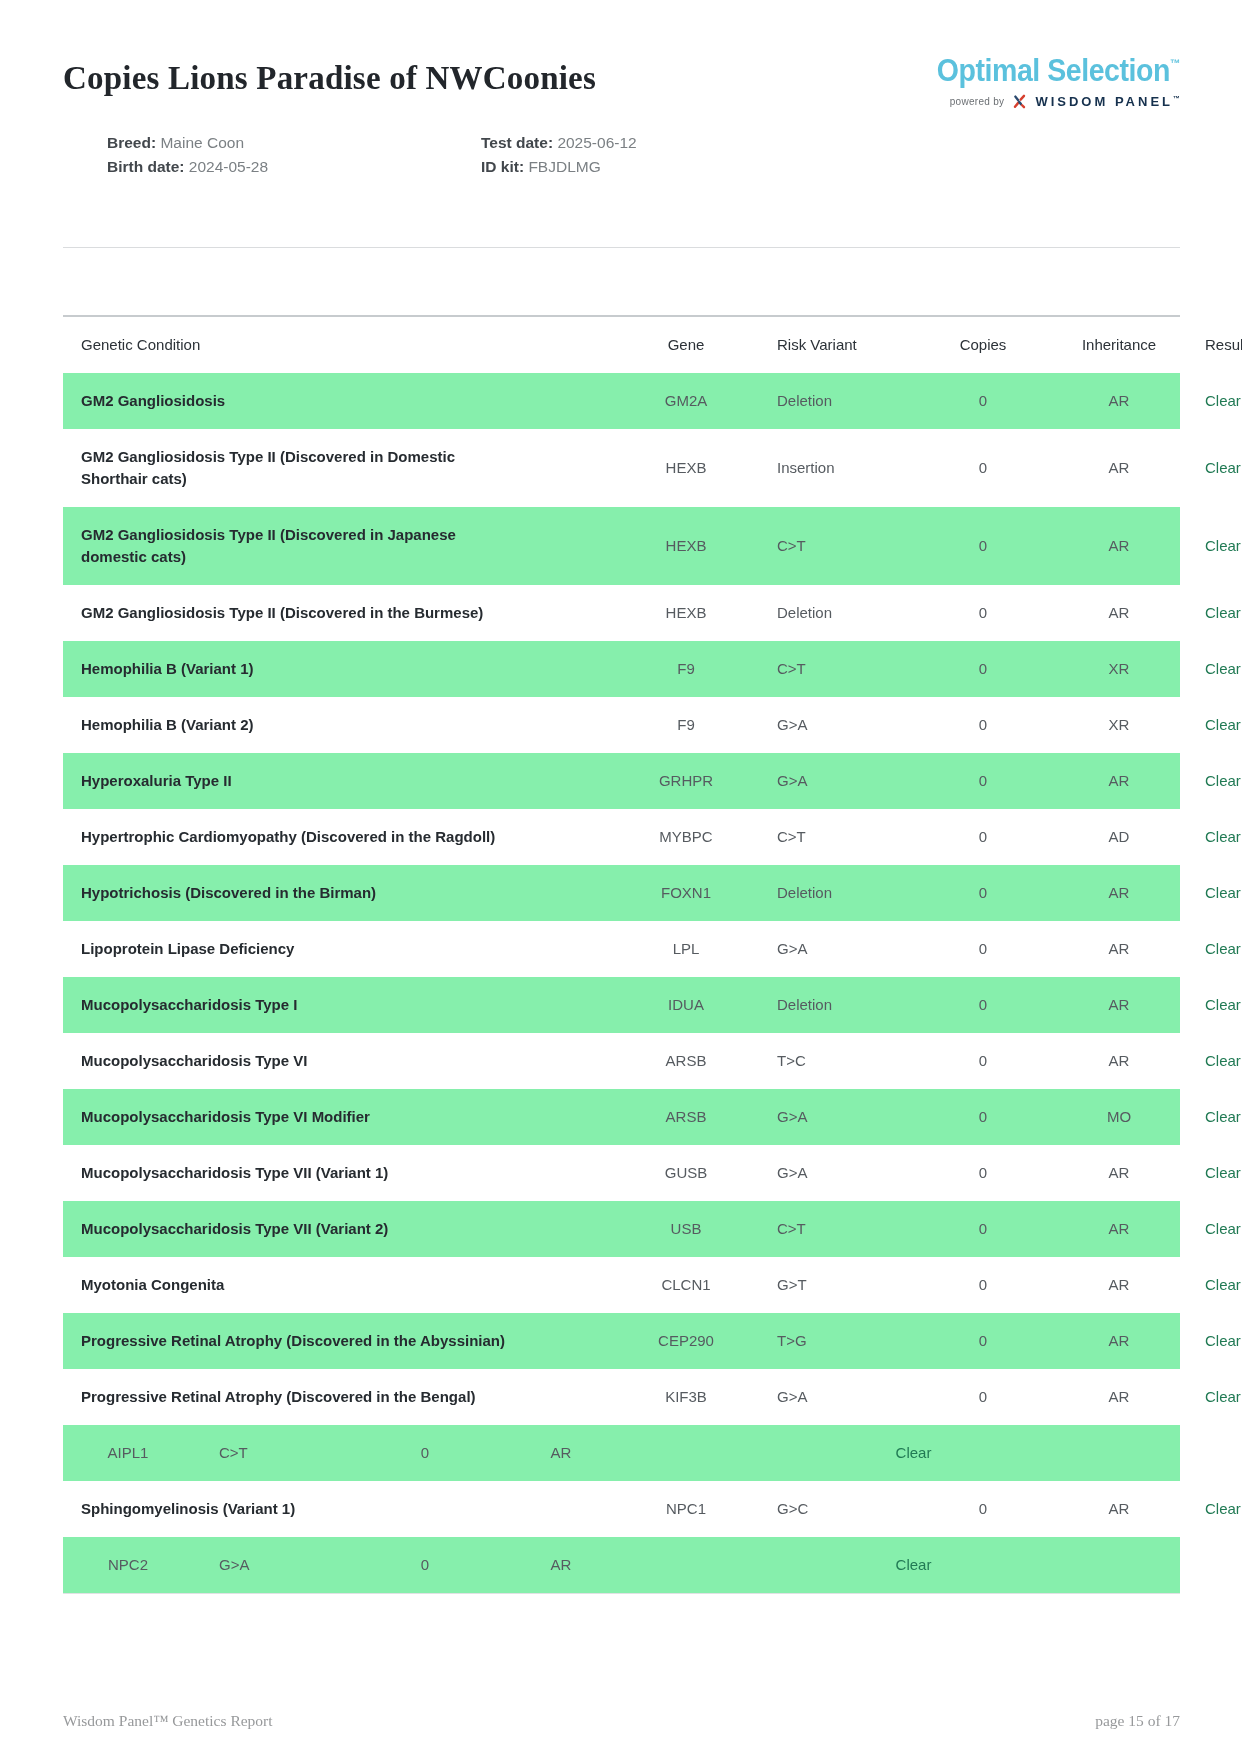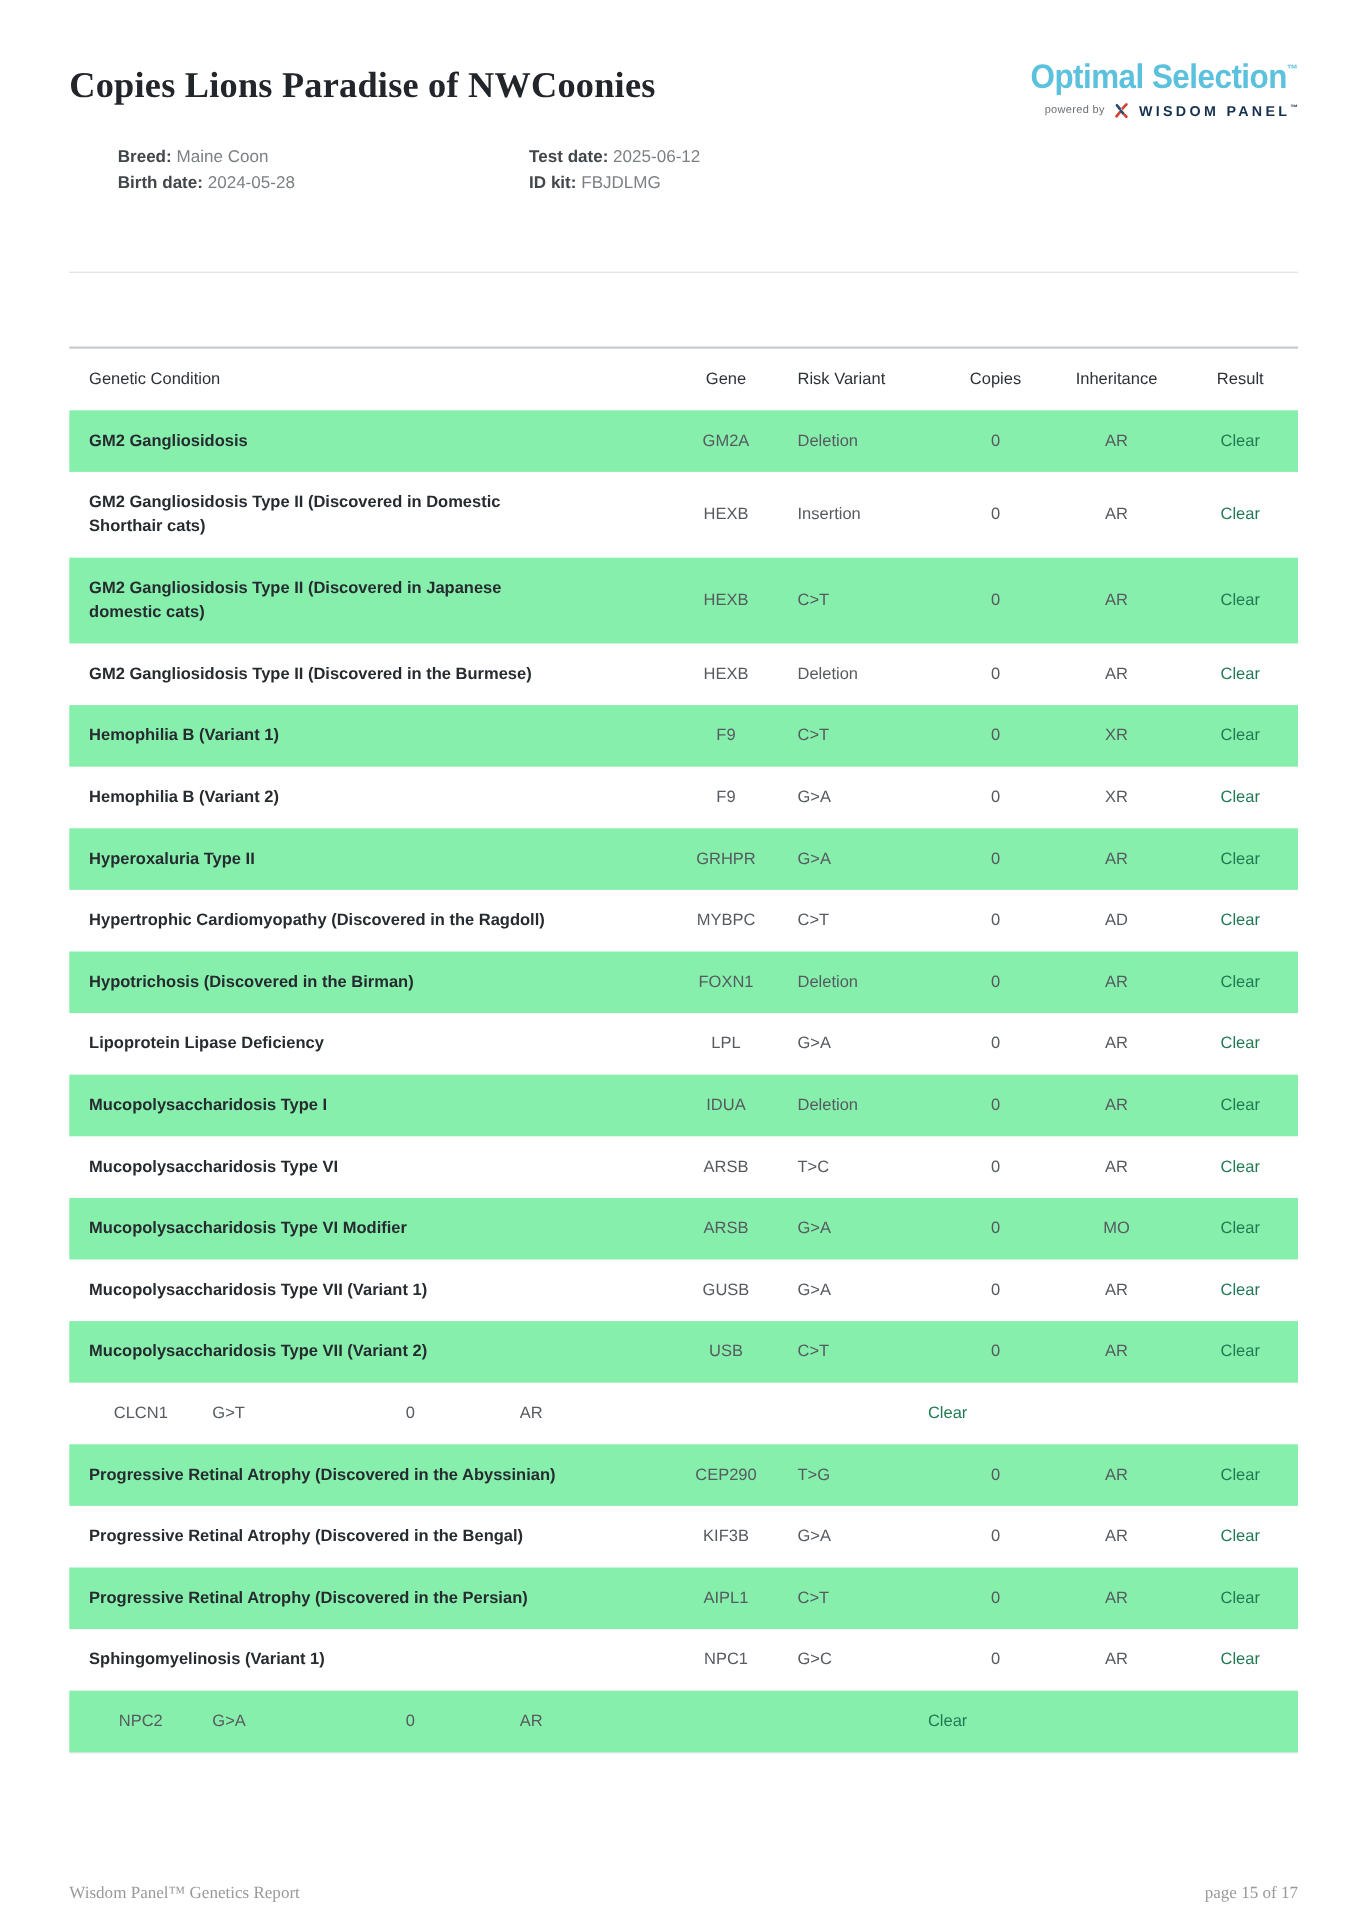--- a/index.html
+++ b/index.html
@@ -84,21 +84,21 @@
     letter-spacing: 0.2px;
   }
 
   
   .gtable {
     margin-top: 67px;
     width: 1117px;
     border-top: 2px solid #c7cbce;
     border-bottom: 1px solid #e0e2e4;
   }
-  .tr { display: flex; align-items: center; }
+  .tr { display: flex; align-items: center; gap: 26px; }
   .tr.stripe { background: #86efac; }
   .th-row { font-weight: 400; }
   .td, .th {
     padding: 17px 0;
     line-height: 22px;
     font-size: 15px;
   }
   .col-cond   { flex: 0 0 532px; padding-left: 18px; padding-right: 70px; text-align: left; }
   .col-gene   { flex: 0 0 130px; text-align: center; }
   .col-var    { flex: 0 0 130px; text-align: left; }
@@ -314,20 +314,21 @@
   <div class="tr stripe">
     <div class="td col-cond">Mucopolysaccharidosis Type VII (Variant 2)</div>
     <div class="td col-gene">USB</div>
     <div class="td col-var">C&gt;T</div>
     <div class="td col-copies">0</div>
     <div class="td col-inher">AR</div>
     <div class="td col-result">Clear</div>
   </div>
 
   <div class="tr">
+    <div class="td col-cond">Myotonia Congenita</div>
     <div class="td col-gene">CLCN1</div>
     <div class="td col-var">G&gt;T</div>
     <div class="td col-copies">0</div>
     <div class="td col-inher">AR</div>
     <div class="td col-result">Clear</div>
   </div>
 
   <div class="tr stripe">
     <div class="td col-cond">Progressive Retinal Atrophy (Discovered in the Abyssinian)</div>
     <div class="td col-gene">CEP290</div>
@@ -340,21 +341,20 @@
   <div class="tr">
     <div class="td col-cond">Progressive Retinal Atrophy (Discovered in the Bengal)</div>
     <div class="td col-gene">KIF3B</div>
     <div class="td col-var">G&gt;A</div>
     <div class="td col-copies">0</div>
     <div class="td col-inher">AR</div>
     <div class="td col-result">Clear</div>
   </div>
 
   <div class="tr stripe">
-    <div class="td col-cond">Progressive Retinal Atrophy (Discovered in the Persian)</div>
     <div class="td col-gene">AIPL1</div>
     <div class="td col-var">C&gt;T</div>
     <div class="td col-copies">0</div>
     <div class="td col-inher">AR</div>
     <div class="td col-result">Clear</div>
   </div>
 
   <div class="tr">
     <div class="td col-cond">Sphingomyelinosis (Variant 1)</div>
     <div class="td col-gene">NPC1</div>

